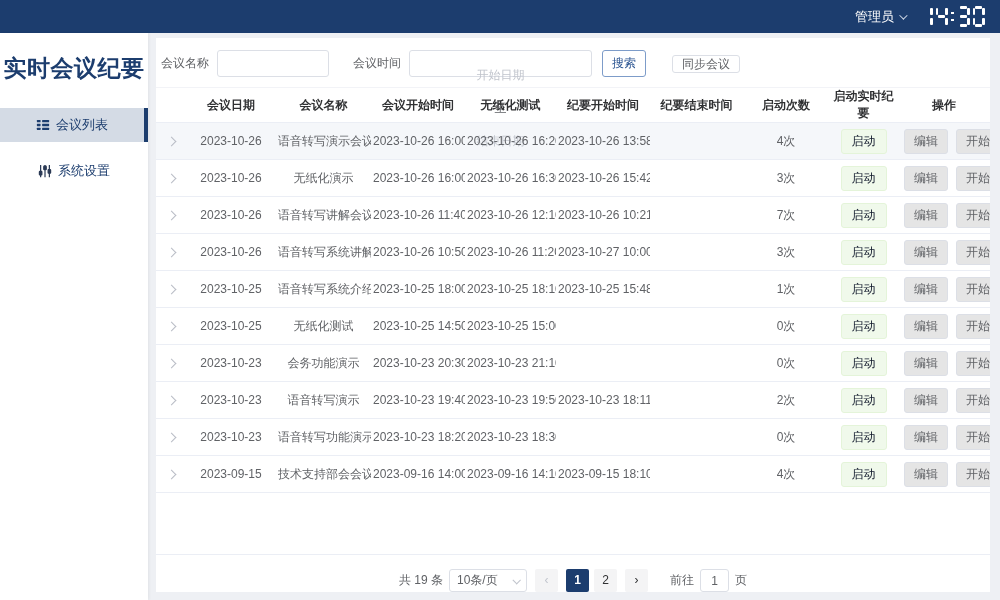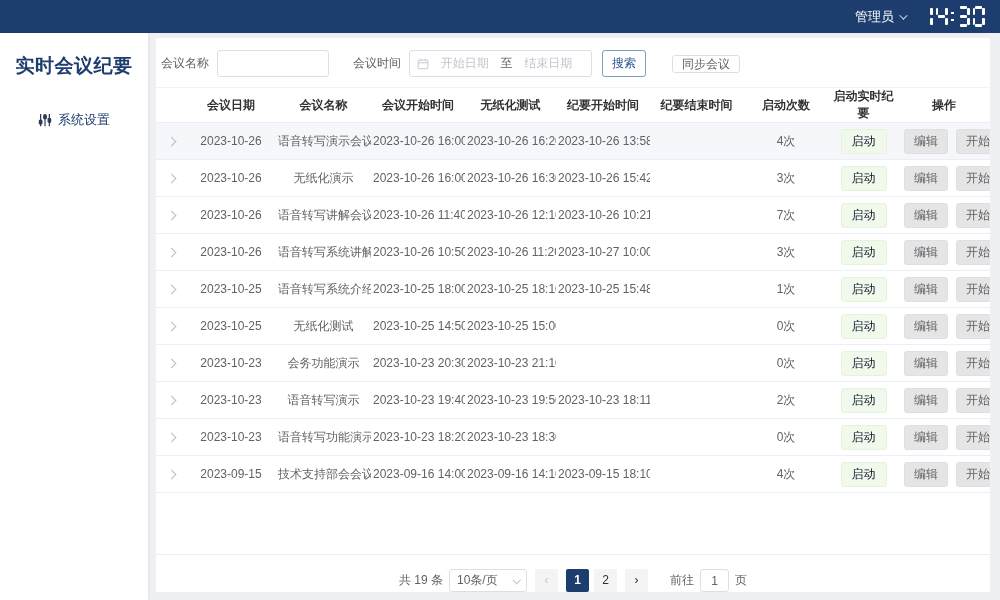--- a/index.html
+++ b/index.html
@@ -40,21 +40,21 @@
   .seg-colon{ display:inline-block; position:relative; width:5px; height:21px; margin:0 1px;}
   .seg-colon i{ position:absolute; left:1px; width:2.6px; height:2.6px; background:#fff;}
   .seg-colon i:first-child{ top:5.5px;} .seg-colon i:last-child{ top:12.5px;}
 
   
   .sidebar{
     position:absolute; top:33px; left:0; width:148px; height:567px;
     background:#fff; box-shadow:1px 0 3px rgba(0,0,0,0.06);
   }
   .sidebar-title{
-    text-align:center; font-size:19px; font-weight:bold; color:var(--primary);
+    text-align:center; font-size:23px; font-weight:bold; color:var(--primary);
     padding-top:20px; letter-spacing:0.5px;
   }
   .menu{ margin-top:24px; }
   .menu-item{
     height:34px; display:flex; align-items:center; justify-content:center; gap:6px;
     font-size:13px; color:var(--primary); cursor:pointer; margin-bottom:12px;
   }
   .menu-item.active{ background:#d4dbe5; border-right:4px solid var(--primary); }
   .menu-item svg{ flex:0 0 auto; }
 
@@ -67,21 +67,21 @@
     display:flex; align-items:center; height:27px; margin:12px 0 0 5px; gap:8px;
   }
   .filters .lbl{ color:#606266; font-size:12px; }
   .input-name{
     width:112px; height:27px; border:1px solid var(--border); border-radius:3px;
     padding:0 8px; font-size:12px; color:#606266; outline:none;
     font-family:"Liberation Sans","DejaVu Sans",sans-serif;
   }
   .range-box{
     width:183px; height:27px; border:1px solid var(--border); border-radius:3px;
-    display:flex; align-items:center; padding:0 7px; gap:0;
+    display:flex; align-items:center; padding:0 7px; gap:16px;flex-direction:column;
   }
   .range-box .ph{ color:#c0c4cc; font-size:12px; flex:1; text-align:center; }
   .range-box .sep{ color:#606266; font-size:12px; }
   .btn-search{
     background:#fff; border:1px solid #7d9cc9; color:#2c5592; border-radius:3px;
     height:27px; padding:0 9px; font-size:12px; cursor:pointer; margin-left:2px;
     font-family:inherit;
   }
   .btn-sync{
     background:#fff; border:1px solid var(--border); color:#606266; border-radius:3px;
@@ -189,20 +189,33 @@
         <b class="sg sg-e on"></b>
         <b class="sg sg-f on"></b>
         <b class="sg sg-g"></b>
       </span>
     </div>
 </div>
 
 <div class="sidebar">
   <div class="sidebar-title">实时会议纪要</div>
   <div class="menu">
+    <div class="menu-item active">
+      <svg width="14" height="14" viewBox="0 0 16 16">
+        <g fill="#1c3d6e">
+          <rect x="1" y="2.2" width="4.2" height="2.6" rx="0.6"></rect>
+            <rect x="7" y="2.2" width="8" height="2.6" rx="0.6"></rect>
+          <rect x="1" y="6.7" width="4.2" height="2.6" rx="0.6"></rect>
+            <rect x="7" y="6.7" width="8" height="2.6" rx="0.6"></rect>
+          <rect x="1" y="11.2" width="4.2" height="2.6" rx="0.6"></rect>
+            <rect x="7" y="11.2" width="8" height="2.6" rx="0.6"></rect>
+        </g>
+      </svg>
+      <span>会议列表</span>
+    </div>
     <div class="menu-item">
       <svg width="14" height="14" viewBox="0 0 16 16">
         <g stroke="#2b3a55" stroke-width="1.4" fill="#2b3a55">
           <line x1="3" y1="1" x2="3" y2="15"></line>
             <rect x="1.6" y="8.5" width="2.8" height="4" rx="0.5"></rect>
           <line x1="8" y1="1" x2="8" y2="15"></line>
             <rect x="6.6" y="2.5" width="2.8" height="4" rx="0.5"></rect>
           <line x1="13" y1="1" x2="13" y2="15"></line>
             <rect x="11.6" y="6.5" width="2.8" height="4" rx="0.5"></rect>
         </g>

